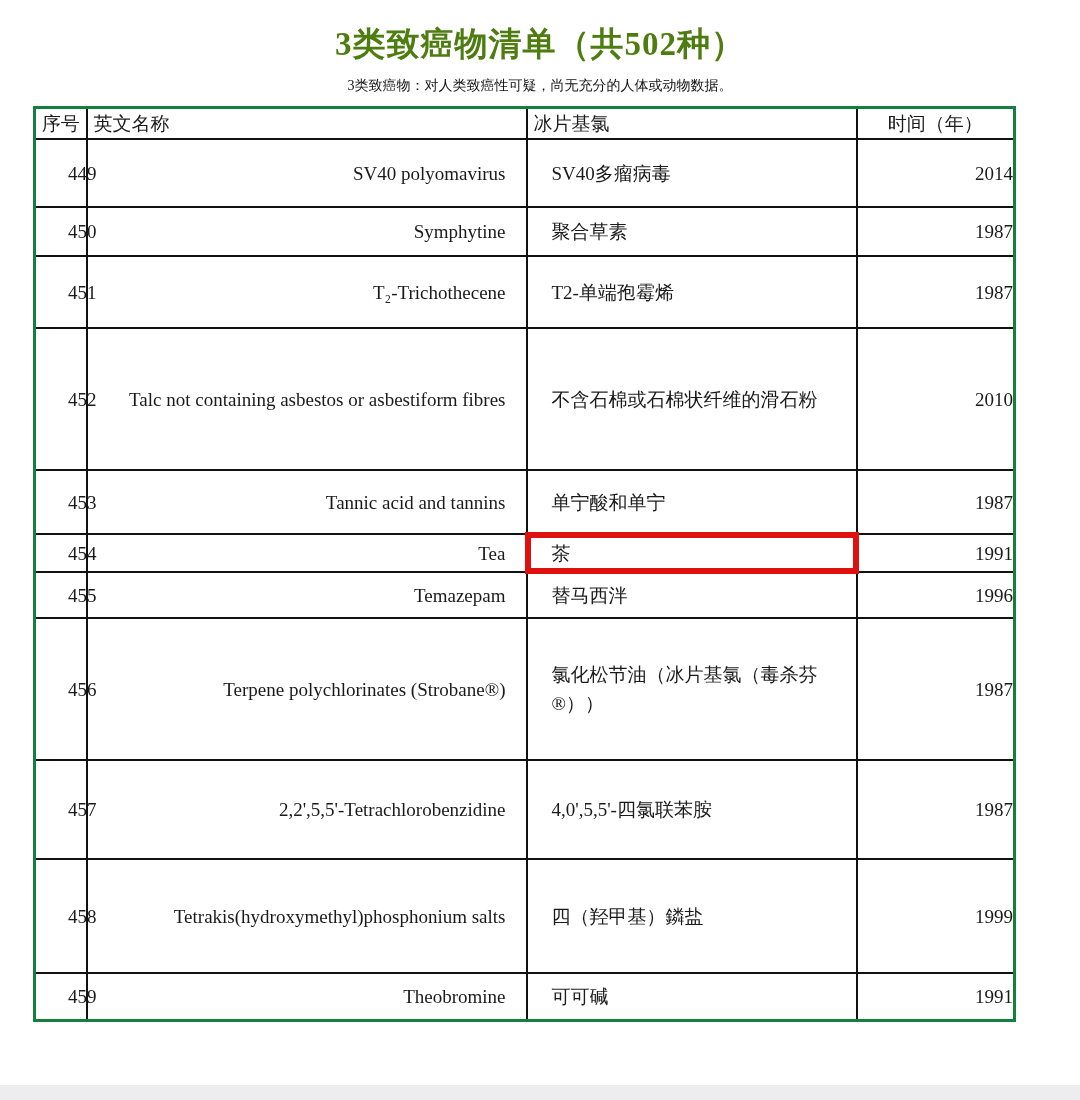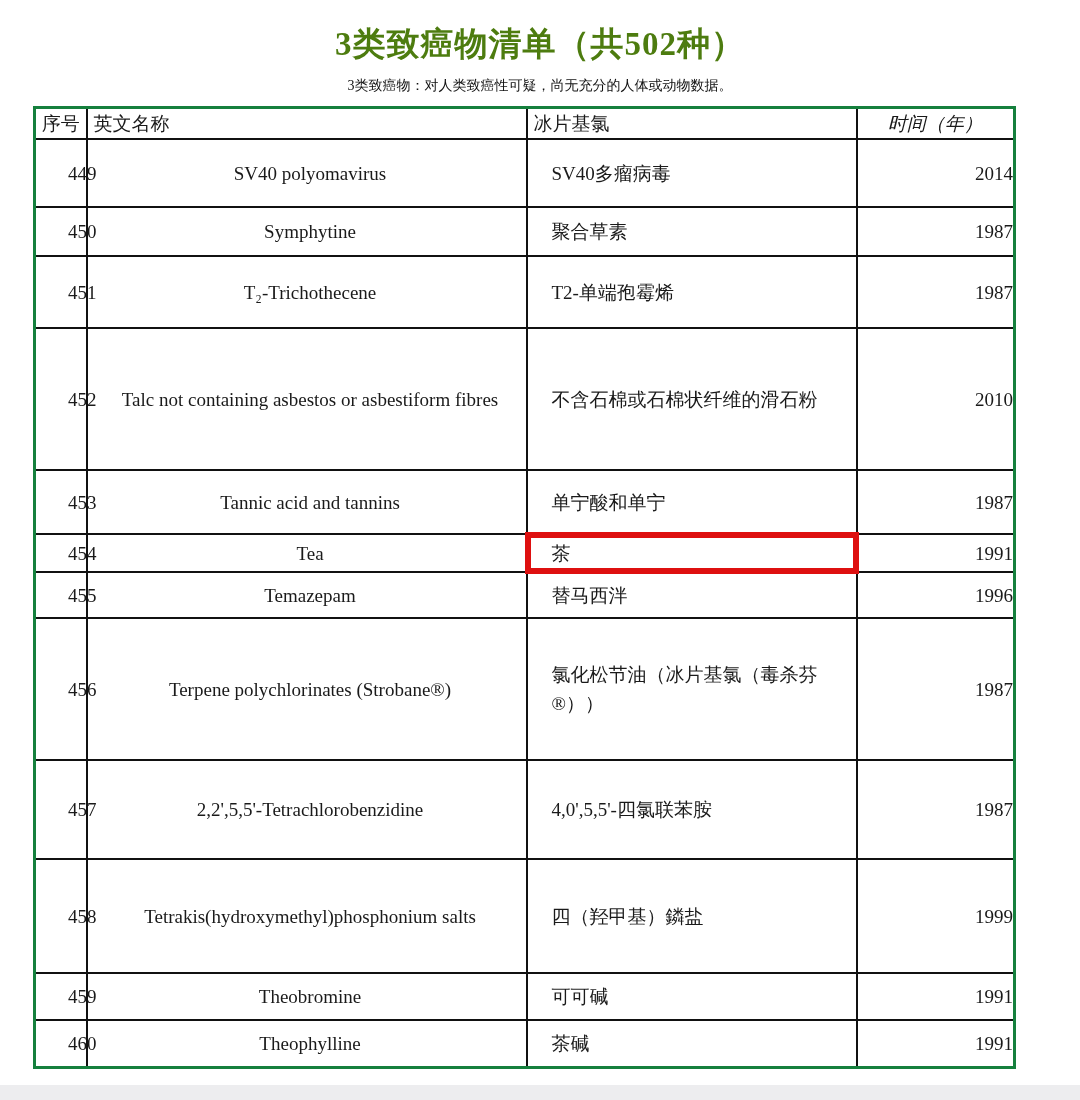--- a/index.html
+++ b/index.html
@@ -37,23 +37,23 @@
     font-size: 19px;
     font-weight: normal;
     vertical-align: middle;
     line-height: 1.55;
     background: #fff;
   }
   tr.header-row { height: 30px; }
   th.h-no   { text-align: center; }
   th.h-en   { text-align: left; padding-left: 6px; }
   th.h-zh   { text-align: left; padding-left: 6px; }
-  th.h-year { text-align: center; font-style: italic; }
+  th.h-year { text-align: center; }
   td.c-no   { text-align: center; padding-left: 32px; }
-  td.c-en   { text-align: center; padding-left: 7px; padding-right: 0; }
+  td.c-en   { text-align: right; padding-left: 7px; padding-right: 20px; }
   td.c-zh   { text-align: left; padding-left: 24px; padding-right: 10px; position: relative; }
   td.c-year { text-align: right; }
   .highlight-box {
     position: absolute;
     left: -3px; top: -3px; right: -3px; bottom: -3px;
     border: 6px solid #de1010;
     pointer-events: none;
     z-index: 3;
   }
   .page-edge-strip {
@@ -144,22 +144,16 @@
         <td class="c-en">Tetrakis(hydroxymethyl)phosphonium salts</td>
         <td class="c-zh">四（羟甲基）鏻盐</td>
         <td class="c-year">1999</td>
       </tr>
       <tr style="height: 47px;">
         <td class="c-no">459</td>
         <td class="c-en">Theobromine</td>
         <td class="c-zh">可可碱</td>
         <td class="c-year">1991</td>
       </tr>
-      <tr style="height: 47px;">
-        <td class="c-no">460</td>
-        <td class="c-en">Theophylline</td>
-        <td class="c-zh">茶碱</td>
-        <td class="c-year">1991</td>
-      </tr>
     </tbody>
 </table>
 
 <div class="page-edge-strip"></div>
 
 </body></html>

